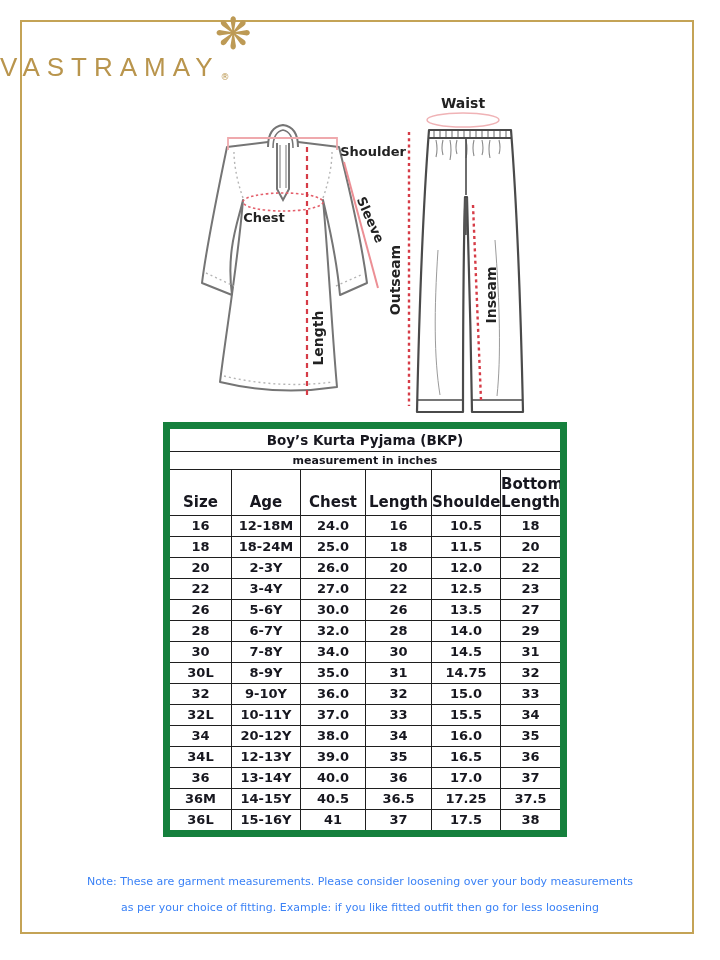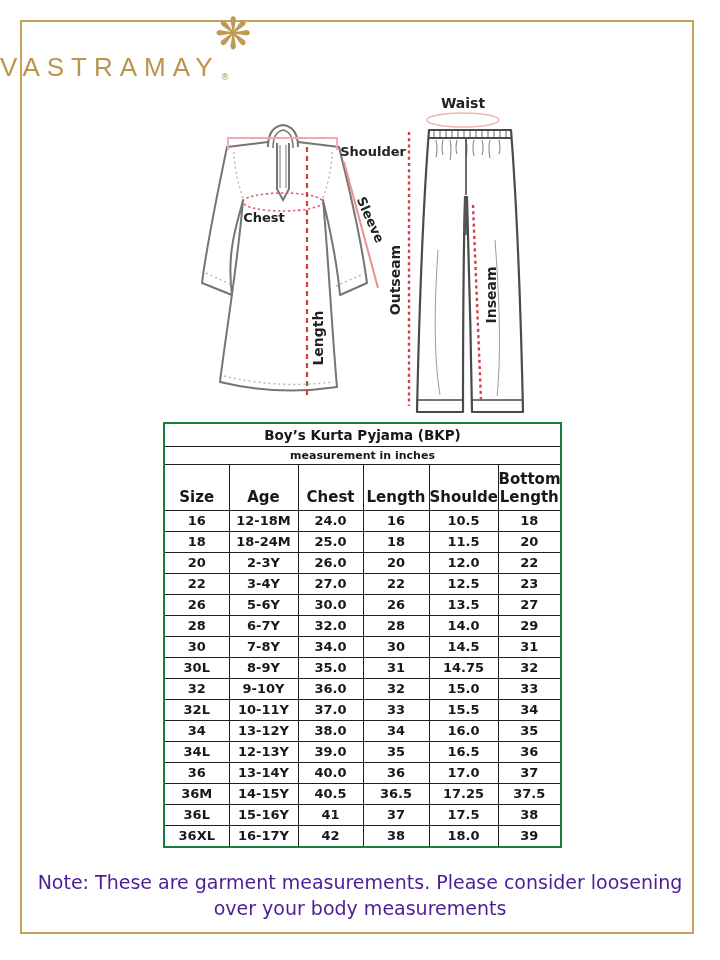--- a/index.html
+++ b/index.html
@@ -23,37 +23,37 @@
     position:absolute;top:-40px;right:-22px;font-size:44px;line-height:1;
     color:#bd9a55;font-family:"DejaVu Sans",sans-serif;
   }
   
   .diagram{position:absolute;left:150px;top:90px;}
   .diagram text{font-family:"DejaVu Sans",sans-serif;font-weight:600;fill:#222222;}
   
   .table-wrap{position:absolute;left:163px;top:422px;width:397px;}
   table.size-table{
     border-collapse:collapse;table-layout:fixed;width:397px;
-    border:2px solid #15803d;color:#17171f;padding-left:12px;
+    border:7px solid #15803d;color:#17171f;padding-left:12px;
   }
   .size-table th,.size-table td{
     border:1px solid #1f1f1f;text-align:center;font-weight:bold;padding:0;
     overflow:hidden;white-space:nowrap;
   }
   .title-cell{font-size:13.5px;height:22px;}
   .subtitle-cell{font-size:11px;height:17px;}
   .size-table thead tr.cols th{
     font-size:15px;height:42px;vertical-align:bottom;padding-bottom:3px;
     line-height:1.25;white-space:normal;
   }
   .size-table tbody td{font-size:13px;height:20px;line-height:20px;}
   
   .note{
     position:absolute;top:869px;left:22px;width:676px;text-align:center;
-    font-size:19px;line-height:26px;color:#4c1d95;
+    font-size:11px;line-height:26px;color:#3b82f6;
   }
 </style>
 </head>
 <body>
 
 <div class="frame"></div>
 
 <div class="logo">
   <span class="logo-lockup">
     <span class="logo-text">VASTRAMAY</span><span class="logo-reg">®</span>
@@ -228,21 +228,21 @@
         <tr>
           <td>32L</td>
           <td>10-11Y</td>
           <td>37.0</td>
           <td>33</td>
           <td>15.5</td>
           <td>34</td>
         </tr>
         <tr>
           <td>34</td>
-          <td>13-12Y</td>
+          <td>20-12Y</td>
           <td>38.0</td>
           <td>34</td>
           <td>16.0</td>
           <td>35</td>
         </tr>
         <tr>
           <td>34L</td>
           <td>12-13Y</td>
           <td>39.0</td>
           <td>35</td>
@@ -266,27 +266,20 @@
           <td>37.5</td>
         </tr>
         <tr>
           <td>36L</td>
           <td>15-16Y</td>
           <td>41</td>
           <td>37</td>
           <td>17.5</td>
           <td>38</td>
         </tr>
-        <tr>
-          <td>36XL</td>
-          <td>16-17Y</td>
-          <td>42</td>
-          <td>38</td>
-          <td>18.0</td>
-          <td>39</td>
-        </tr>
       </tbody>
   </table>
 </div>
 
 <div class="note">
   <div>Note: These are garment measurements. Please consider loosening over your body measurements</div>
+  <div>as per your choice of fitting. Example: if you like fitted outfit then go for less loosening</div>
 </div>
 
 </body></html>

